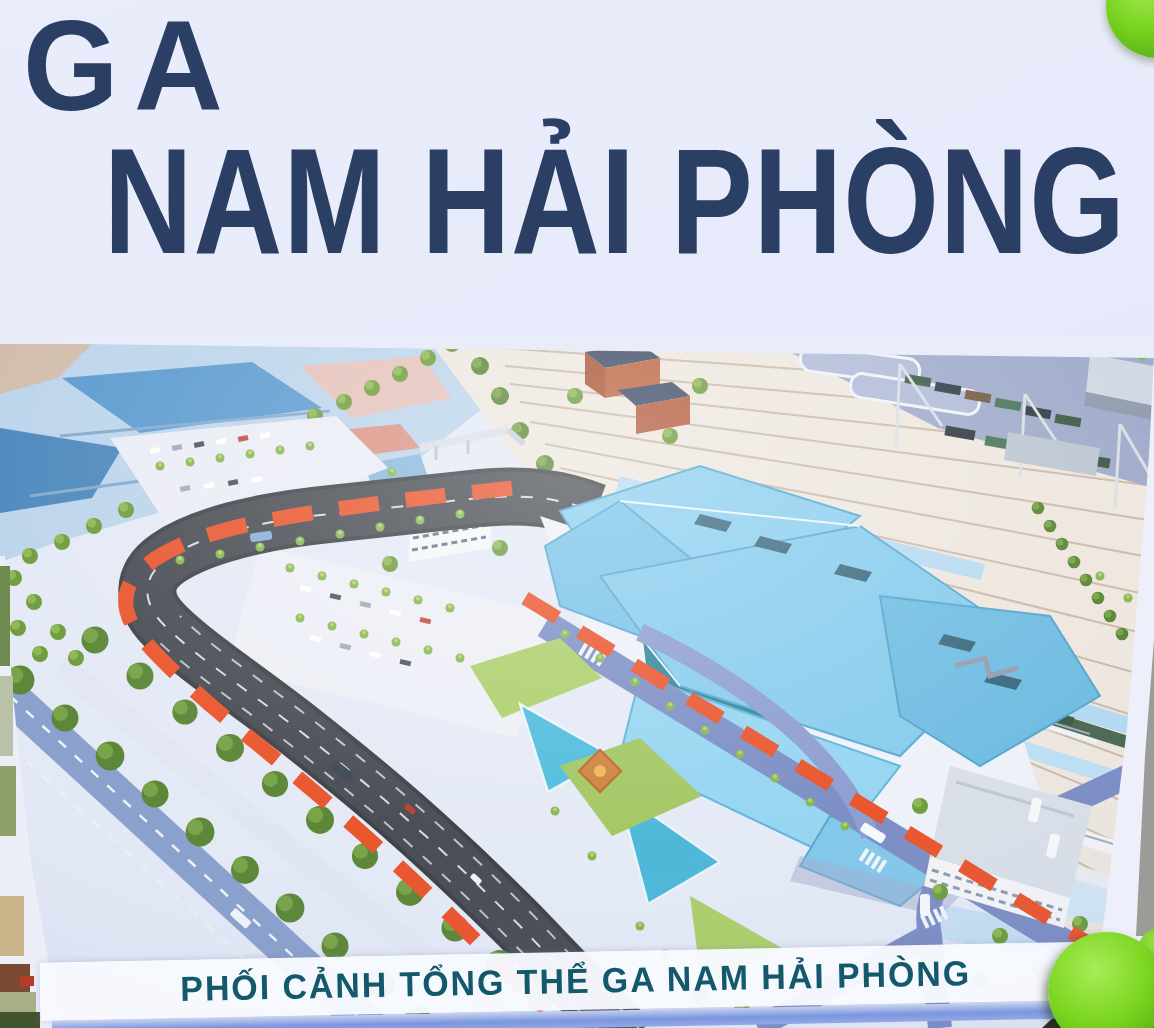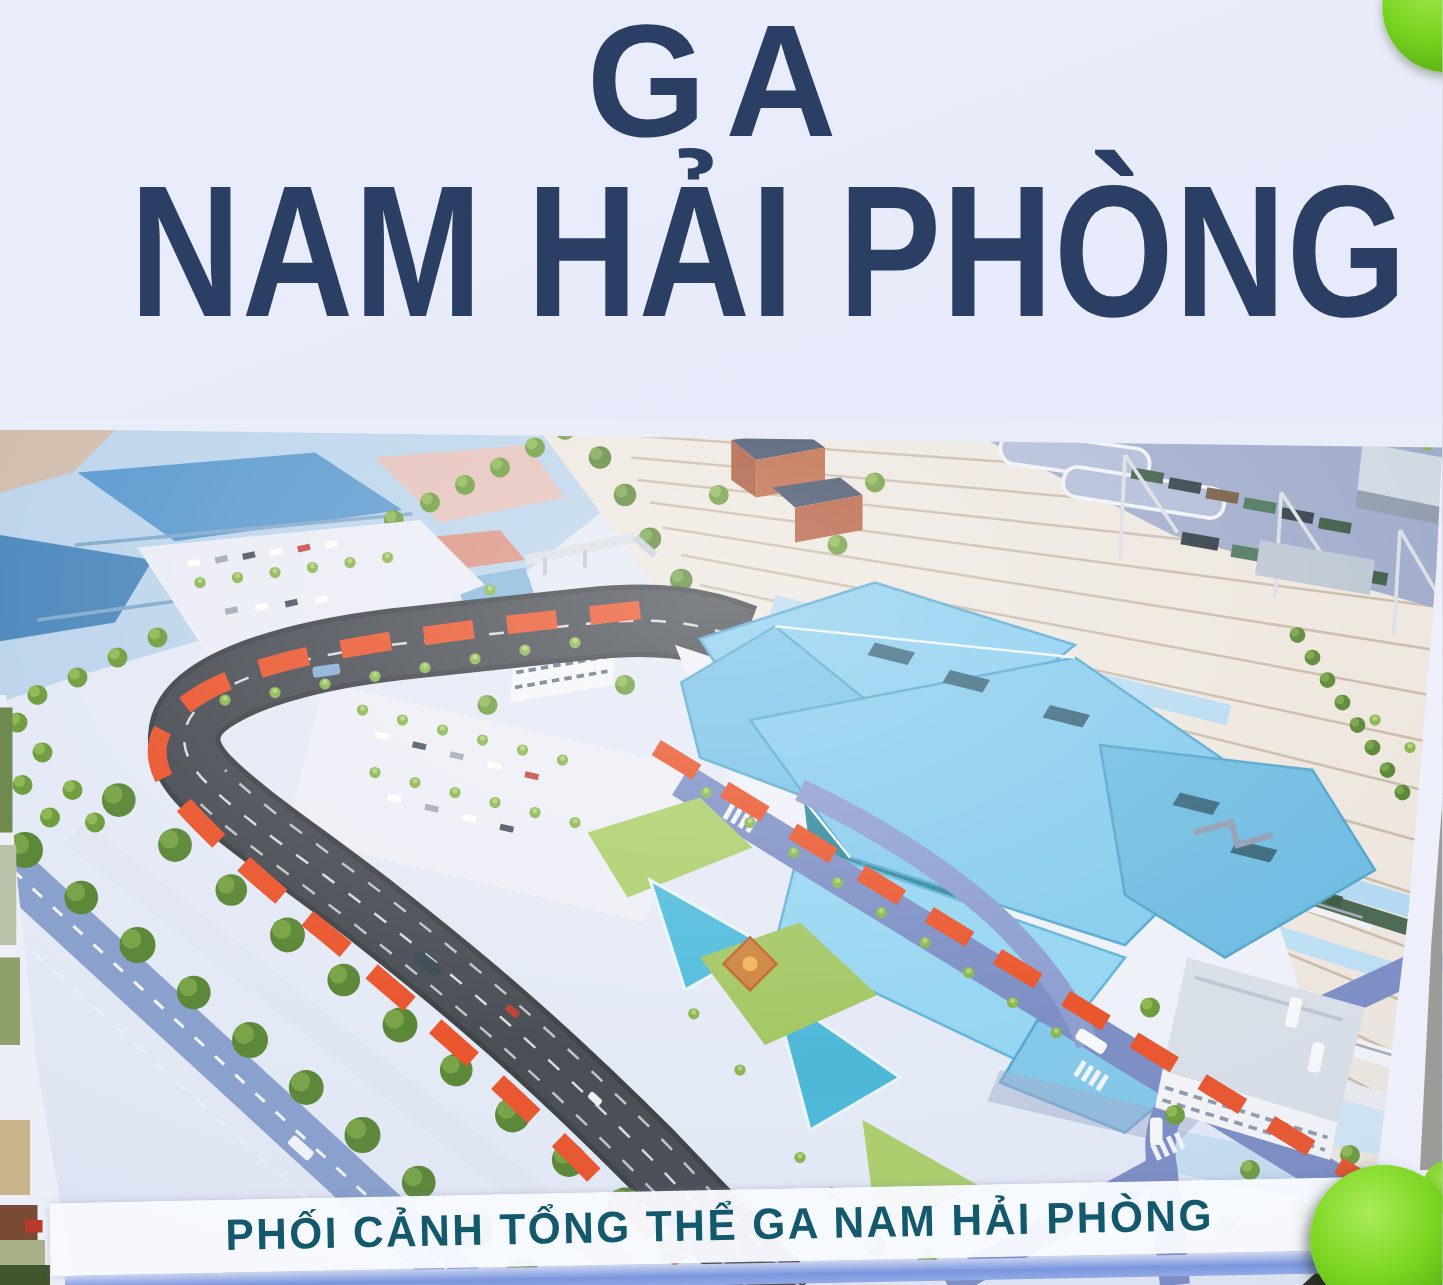--- a/index.html
+++ b/index.html
@@ -1,18 +1,18 @@
 <!DOCTYPE html>
 <html><head>
 <meta charset="utf-8">
 <style>
   html,body{margin:0;padding:0;}
   body{width:1154px;height:1028px;overflow:hidden;background:#b9bdb6;font-family:"Liberation Sans","DejaVu Sans",sans-serif;}
   .photo{position:absolute;top:0;left:0;width:1154px;height:1028px;background:linear-gradient(160deg,#e9edfb 0%,#e6eafa 45%,#e2e7f8 100%);overflow:hidden;}
-  .title-block{position:absolute;top:0;left:0;width:1154px;height:336px;text-align:center;color:#2a3f63;}
+  .title-block{position:absolute;top:0;left:0;width:1154px;height:336px;text-align:left;color:#2a3f63;}
   .t1{font-size:128px;font-weight:bold;letter-spacing:16px;line-height:1.0;margin-top:2px;transform:scaleX(.96);transform-origin:center top;}
   .t2{font-size:150px;font-weight:bold;letter-spacing:1px;line-height:1.0;margin-top:-4px;white-space:nowrap;transform:scaleX(.82);transform-origin:center top;}
   .scene{position:absolute;top:336px;left:0;width:1154px;height:692px;}
   .caption-strip{position:absolute;top:952px;left:40px;width:1072px;height:58px;background:rgba(247,249,254,.97);transform:rotate(-1.15deg);display:flex;align-items:center;justify-content:center;box-shadow:0 0 6px rgba(120,130,170,.35);}
   .caption-strip span{font-size:35px;font-weight:bold;letter-spacing:2px;color:#14596b;white-space:nowrap;transform:scaleX(.97);}
   .blue-band{position:absolute;top:1011px;left:52px;width:1052px;height:17px;background:linear-gradient(180deg,#c6d1f0 0%,#7b96de 55%,#93a9e6 100%);transform:rotate(-1.1deg);}
   .magnet{position:absolute;border-radius:50%;}
   .magnet-tr{top:-46px;left:1106px;width:104px;height:104px;background:radial-gradient(circle at 38% 30%,#a5ea52 0%,#79d420 45%,#5cb315 78%,#4a9a10 100%);box-shadow:0 4px 8px rgba(60,90,20,.4);}
   .magnet-br{top:932px;left:1048px;width:118px;height:118px;background:radial-gradient(circle at 40% 32%,#a9ec58 0%,#7cd621 48%,#5db515 80%,#489610 100%);box-shadow:-4px 5px 10px rgba(30,40,20,.5);}
   .magnet-edge{top:928px;left:1138px;width:44px;height:44px;background:radial-gradient(circle at 35% 35%,#95e040,#64bd18);}

